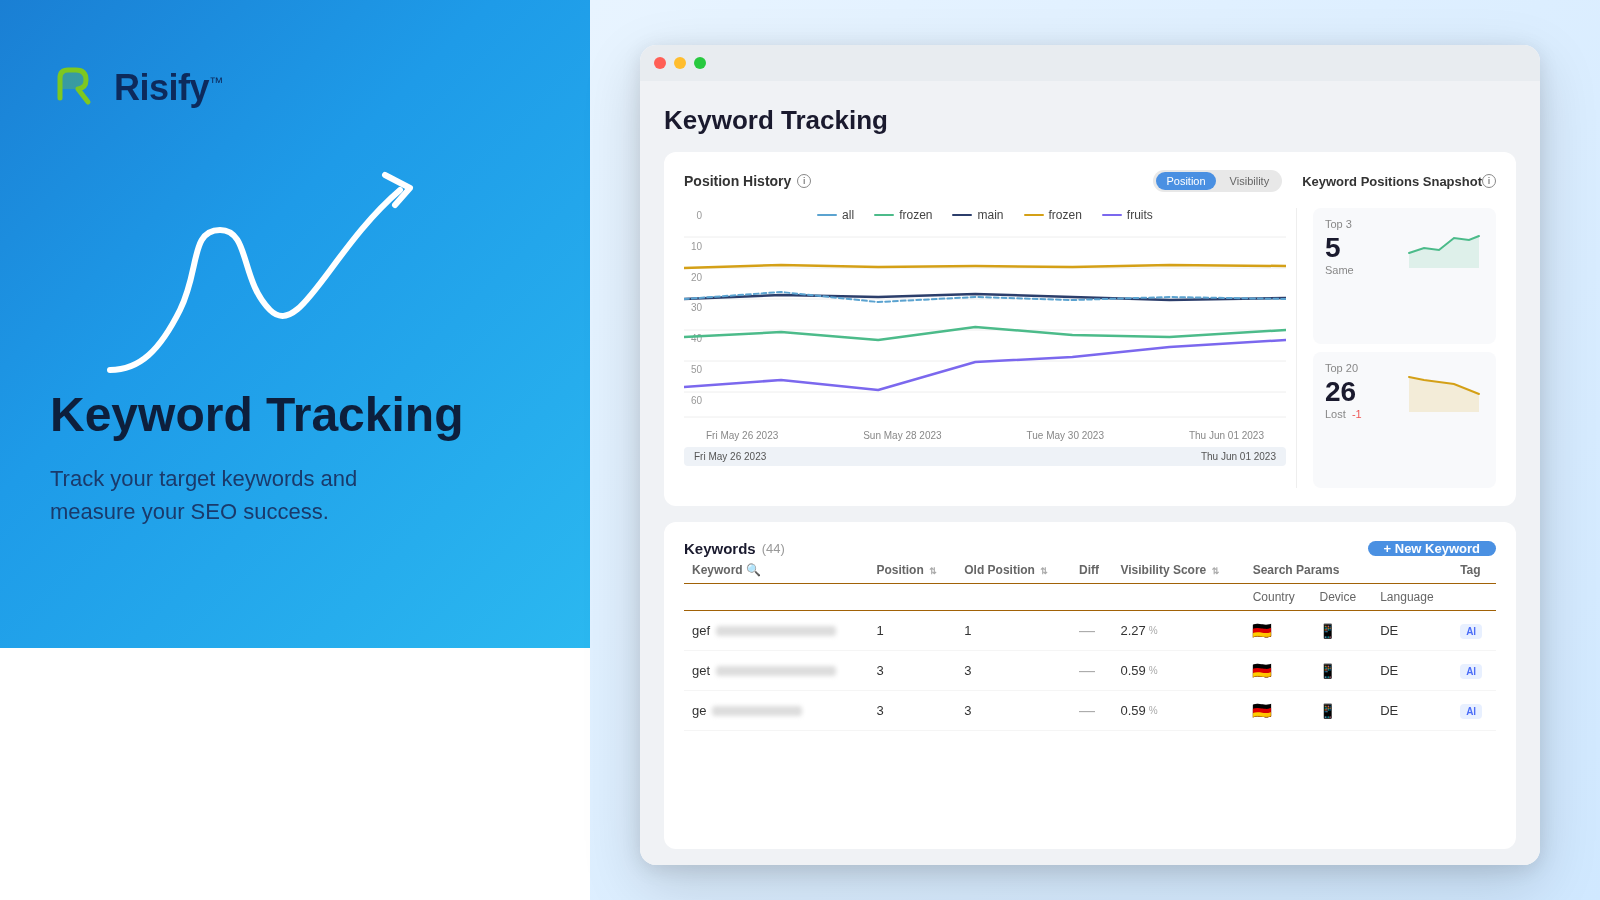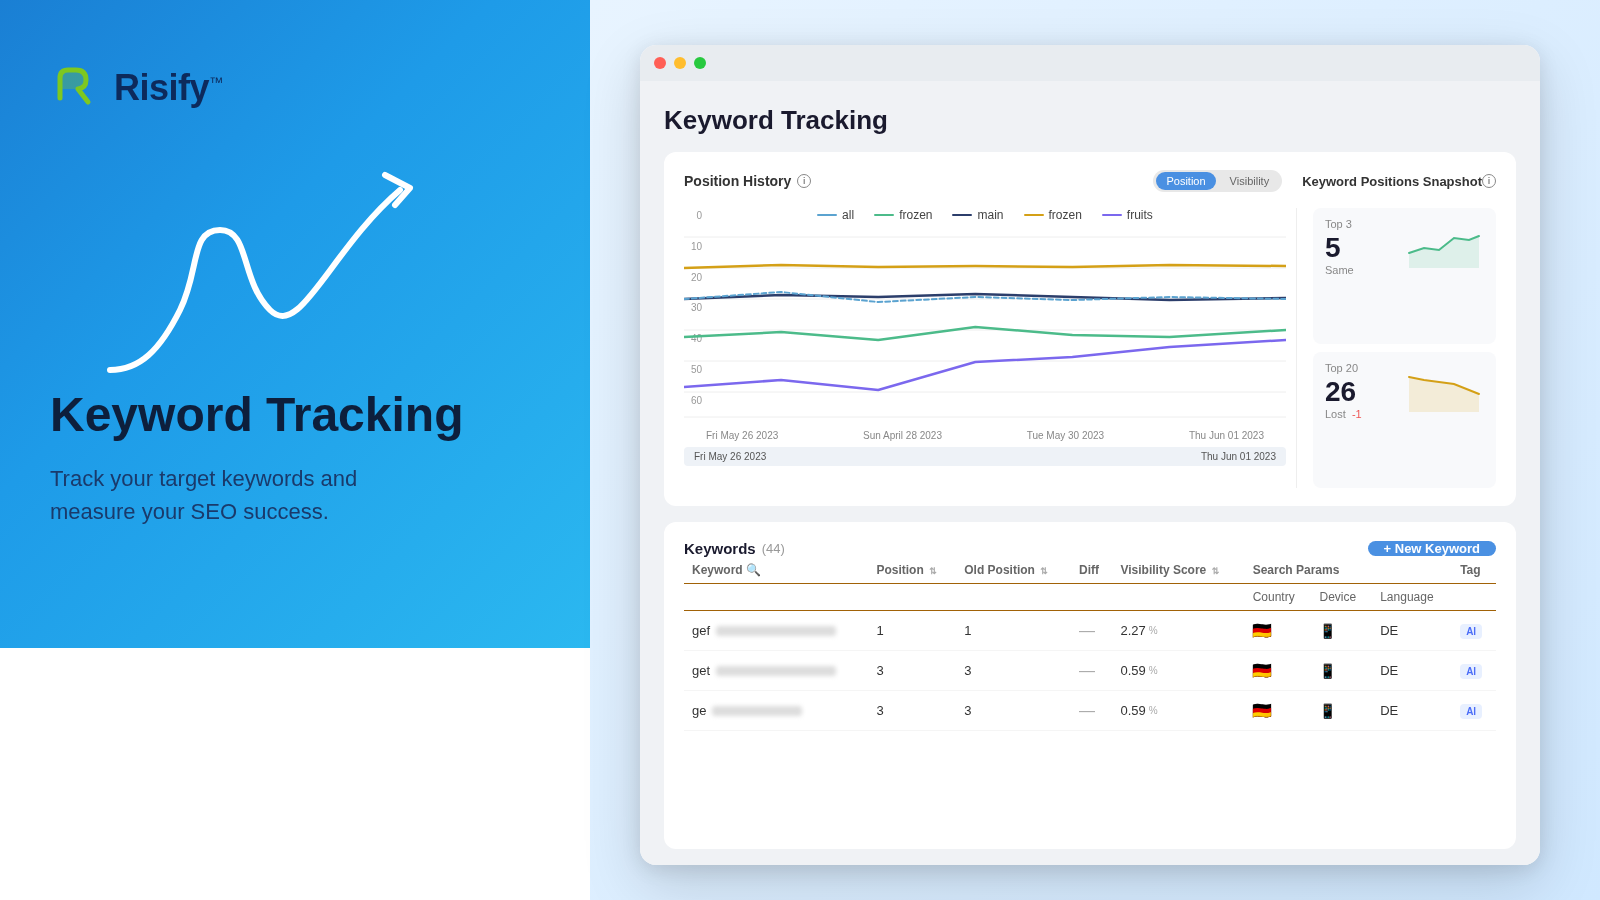--- a/index.html
+++ b/index.html
@@ -561,21 +561,21 @@
 
                     <polyline points="0,67 100,60 200,70 300,65 400,68 500,65 620,67" fill="none" stroke="#5ba3d0" stroke-width="2" stroke-linecap="round" stroke-linejoin="round" stroke-dasharray="5,3"></polyline>
 
                     <polyline points="0,155 100,148 200,158 300,130 400,125 500,115 620,108" fill="none" stroke="#7b68ee" stroke-width="2.5" stroke-linecap="round" stroke-linejoin="round"></polyline>
                   </svg>
                 </div>
               </div>
 
               <div class="chart-date-labels">
                 <span>Fri May 26 2023</span>
-                <span>Sun April 28 2023</span>
+                <span>Sun May 28 2023</span>
                 <span>Tue May 30 2023</span>
                 <span>Thu Jun 01 2023</span>
               </div>
 
               <div class="date-range-bar">
                 <span>Fri May 26 2023</span>
                 <span>Thu Jun 01 2023</span>
               </div>
             </div>
 

